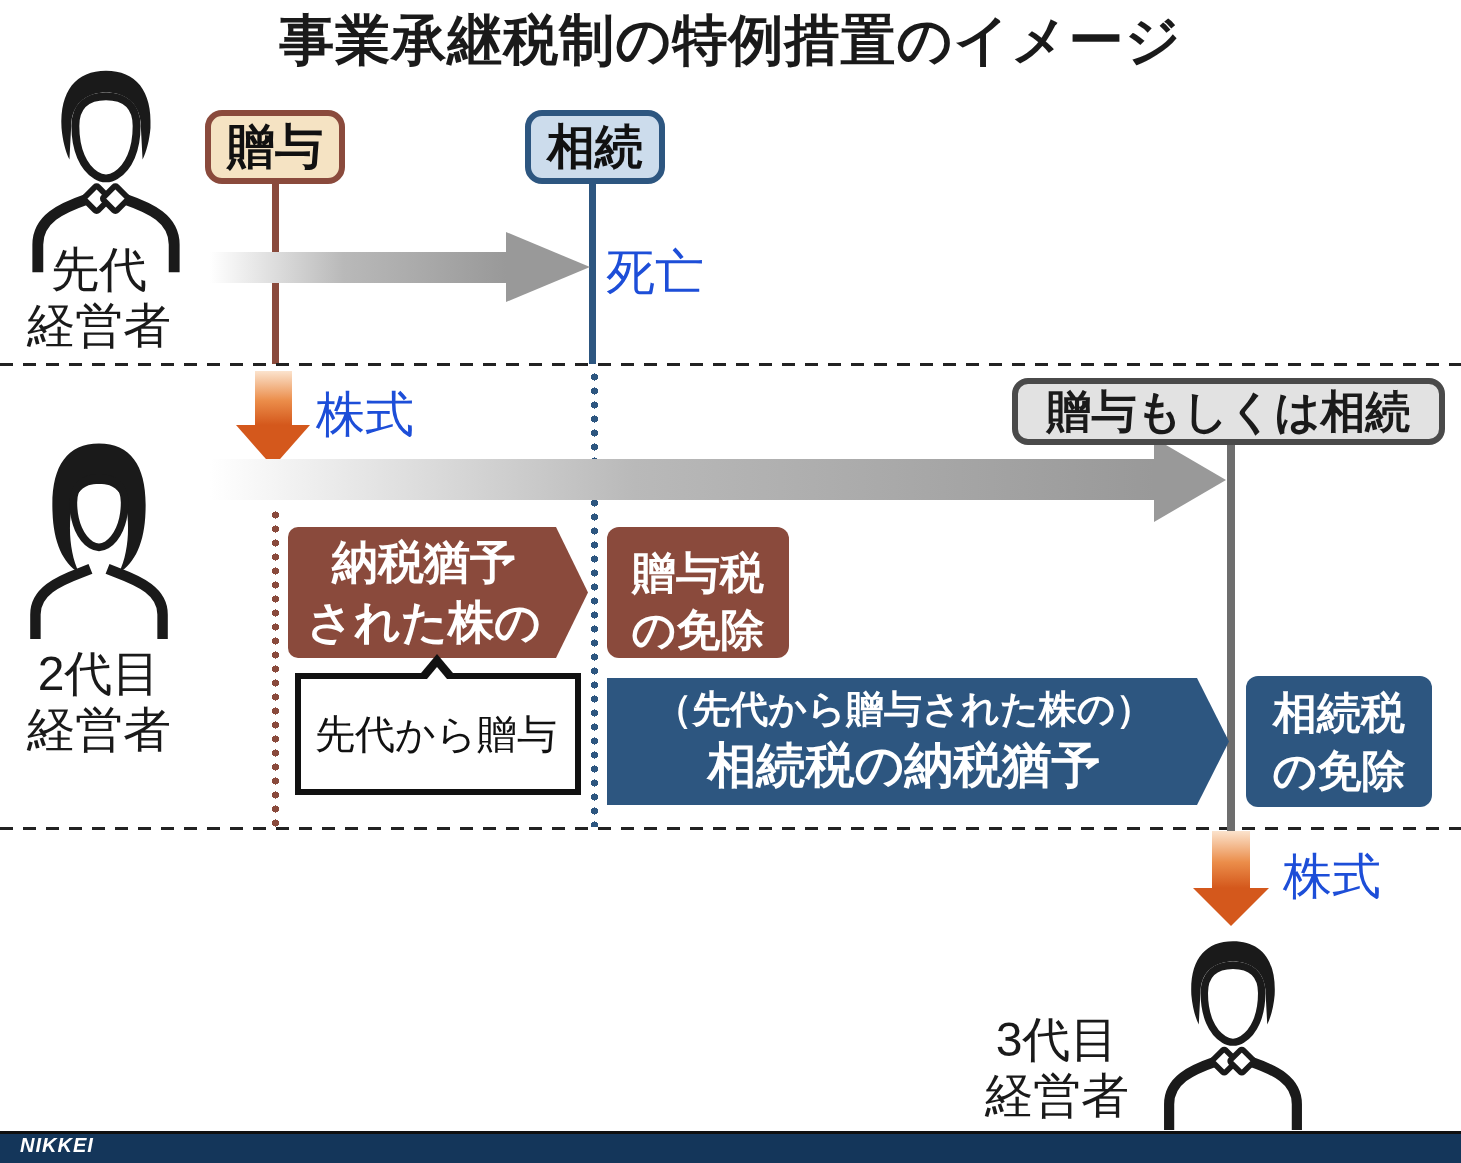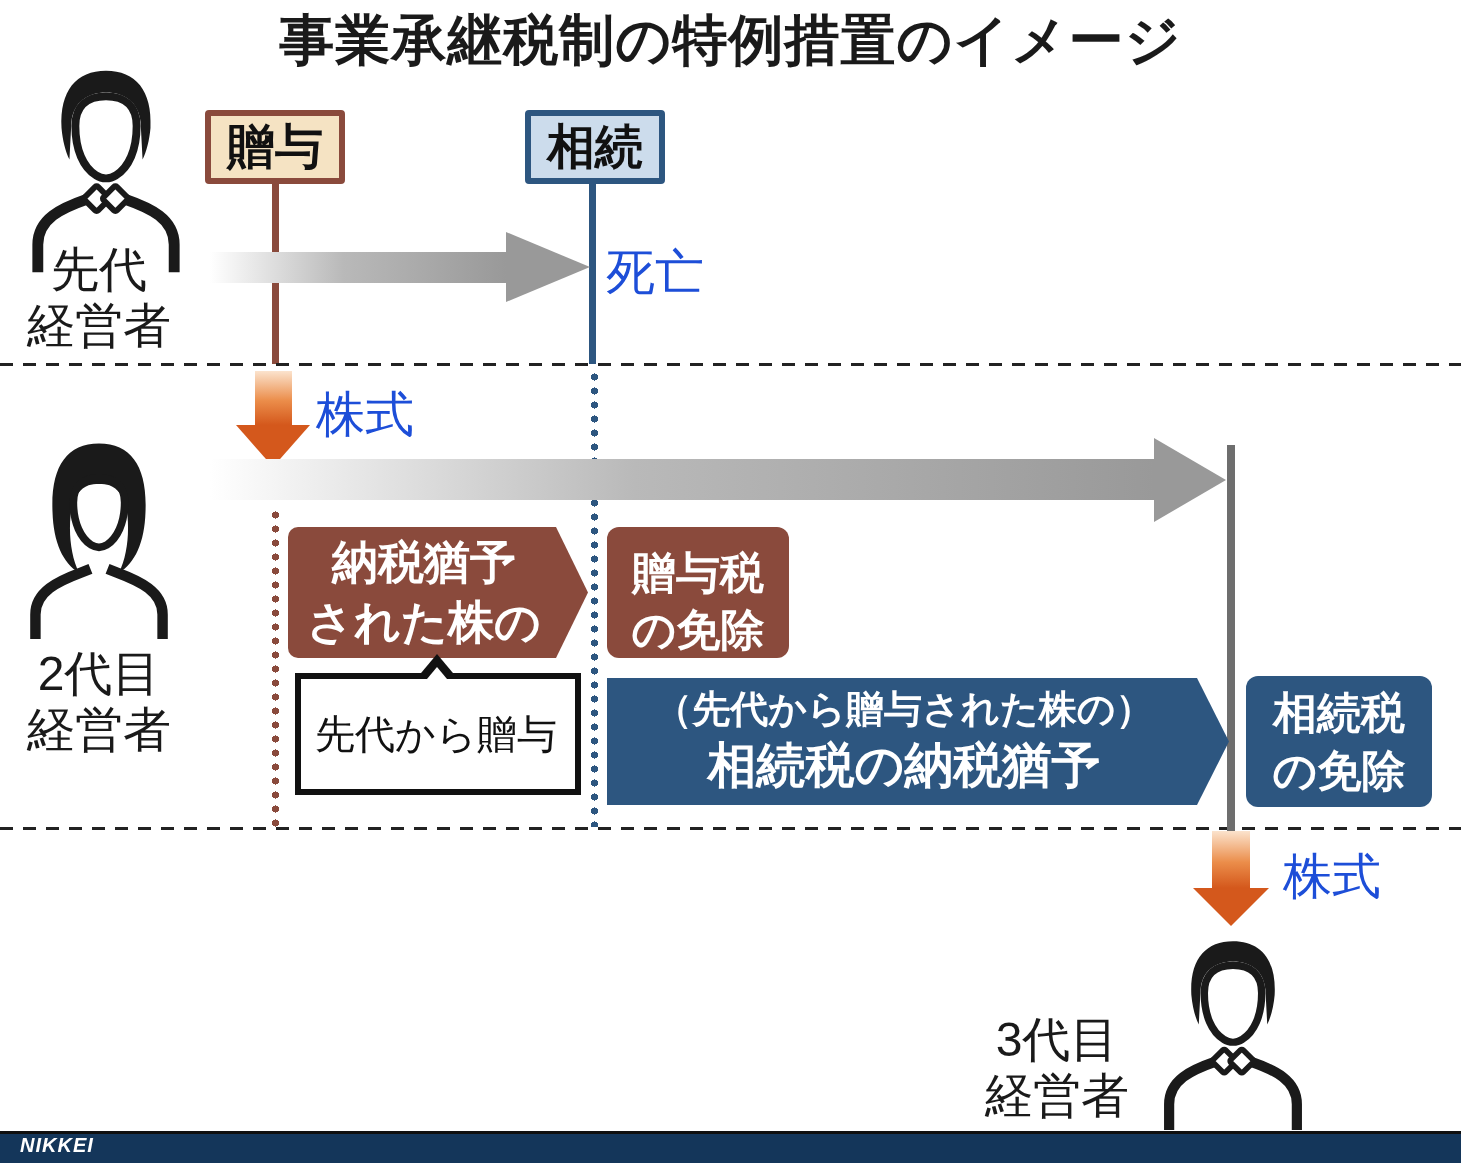--- a/index.html
+++ b/index.html
@@ -19,21 +19,21 @@
   }
 
   
   .dashline {
     left:0; width:1461px; height:3px; z-index:1;
     background:repeating-linear-gradient(90deg,#222 0 13px,transparent 13px 23px);
   }
 
   
   .badge {
-    width:140px; height:74px; border-radius:4px; z-index:4;
+    width:140px; height:74px; border-radius:17px; z-index:4;
     display:flex; align-items:center; justify-content:center;
     font-size:48px; font-weight:700; color:#111;
   }
   .badge-gift   { background:var(--tan,#f5e3c3);        border:6px solid var(--brown,#8a4a3c); }
   .badge-inherit{ background:var(--light_blue,#ccdcec); border:6px solid var(--blue,#2d5680); }
 
   .badge-gray {
     left:1012px; top:378px; width:433px; height:67px; z-index:4;
     background:#e2e2e2; border:6px solid #4a4a4a; border-radius:16px;
     display:flex; align-items:center; justify-content:center;
@@ -203,20 +203,21 @@
     </svg>
   </div>
   <div class="abs person-label person-label-2">
     <span>2代目</span><br>
     <span>経営者</span>
   </div>
 
   <div class="abs harrow-shaft arrow2-shaft"></div>
   <div class="abs harrow-head arrow2-head"></div>
 
+  <div class="abs badge-gray">贈与もしくは相続</div>
   <div class="abs vline-gray"></div>
 
   <div class="abs dotcol dotcol-brown"></div>
   <div class="abs dotcol dotcol-blue"></div>
 
   <div class="abs pbox box-gift-deferral">
     <span class="l1">納税猶予</span>
     <span class="l2">された株の</span>
   </div>
   <div class="abs pbox box-gift-exempt">

